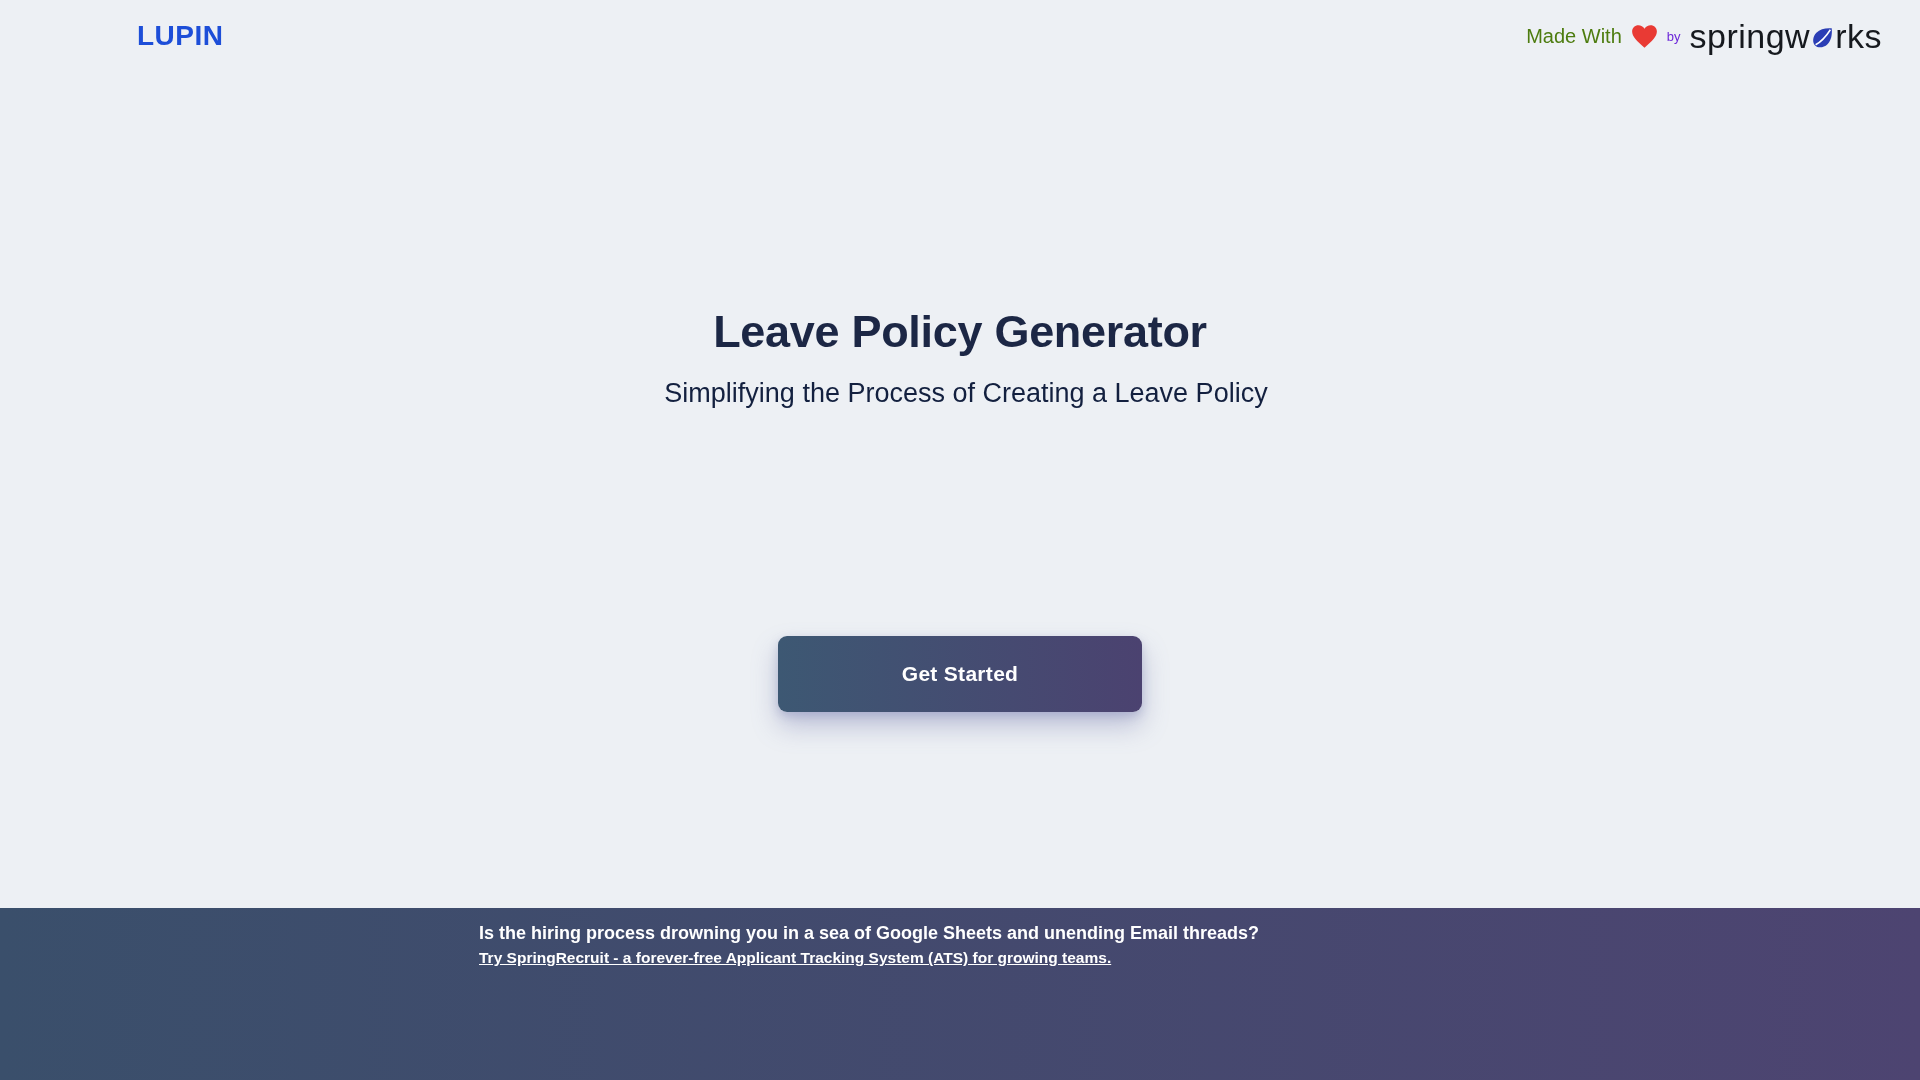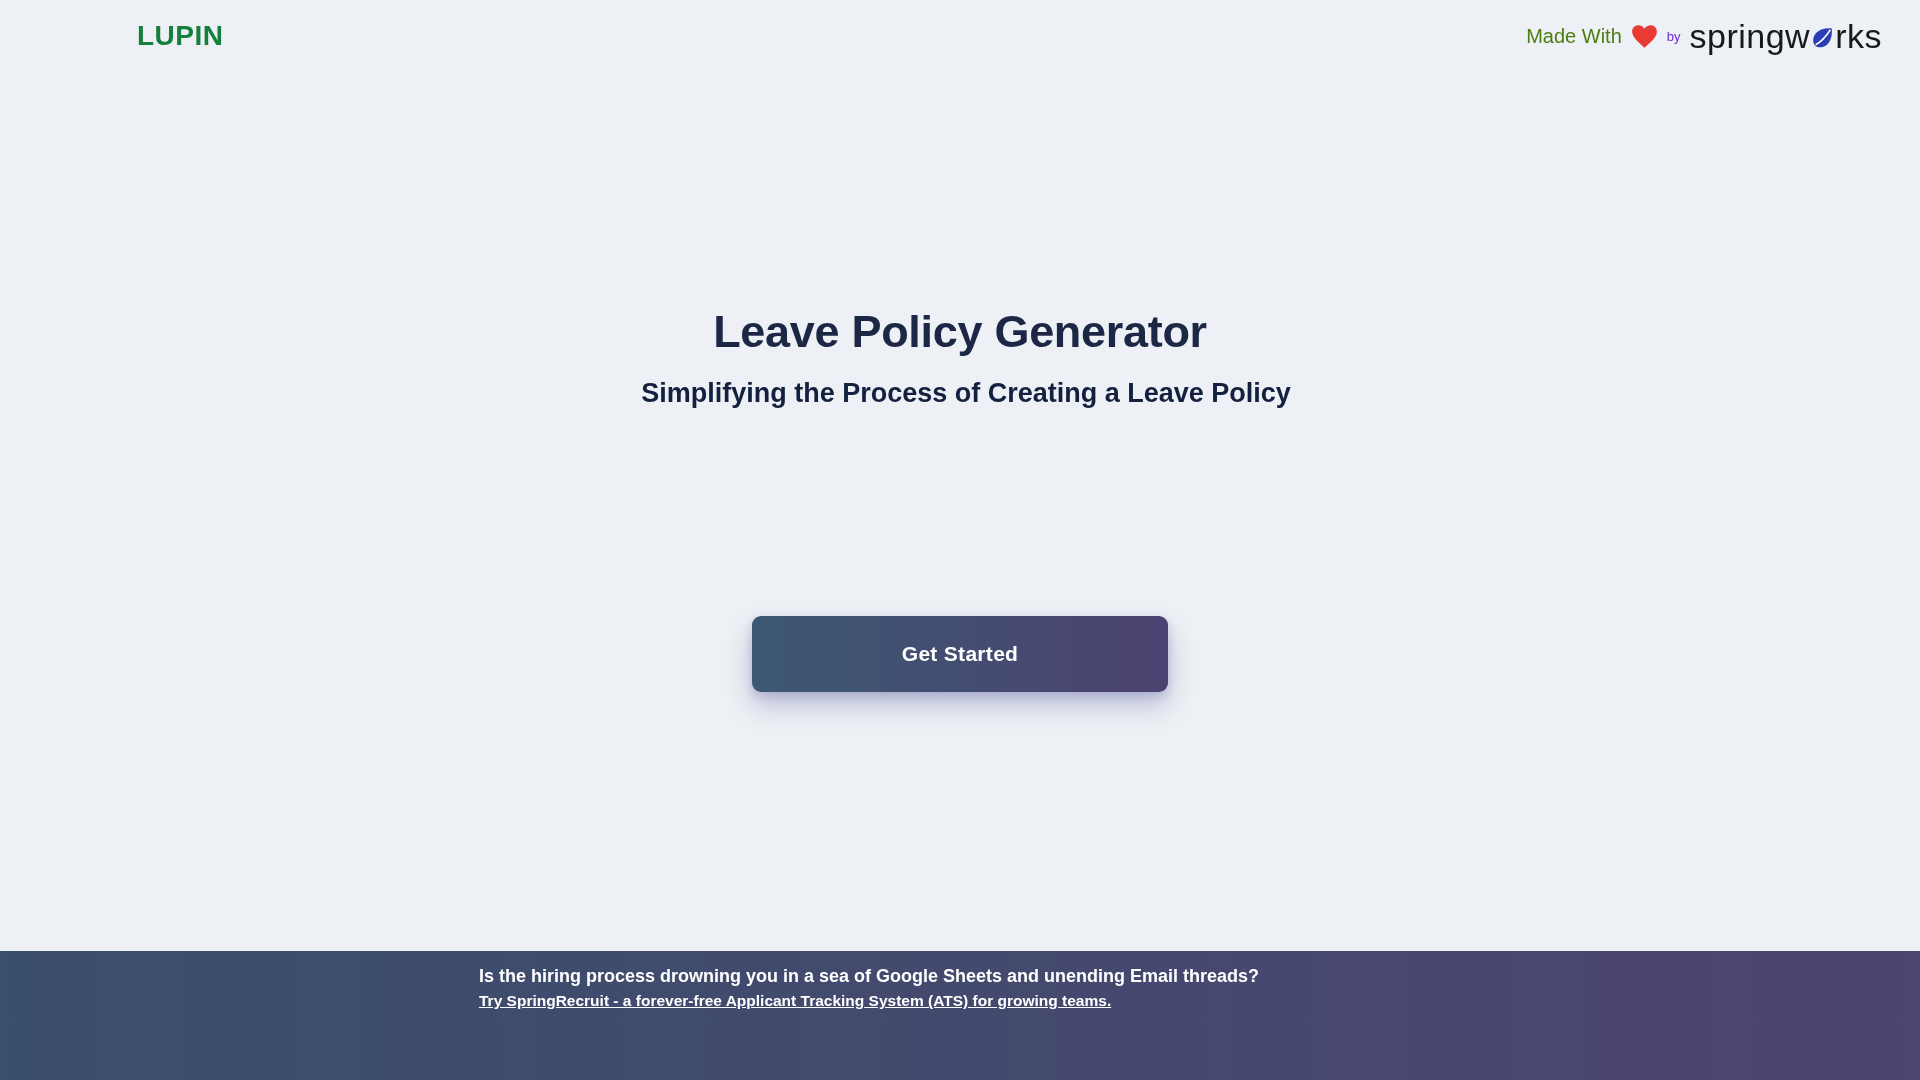--- a/index.html
+++ b/index.html
@@ -12,21 +12,21 @@
   .page { position: relative; width: 1920px; height: 1080px; background: #edf0f4; }
 
   
   .header {
     position: absolute; top: 0; left: 0; right: 0; height: 62px;
     display: flex; align-items: center; justify-content: space-between;
     padding: 10px 38px 0 137px;
   }
   .logo {
     font-size: 28px; font-weight: 800; letter-spacing: 0.5px;
-    color: #15803d; cursor: pointer;
+    color: #1d4ed8; cursor: pointer;
   }
   .made-with {
     display: flex; align-items: center; gap: 9px;
   }
   .made-with-text { font-size: 20px; color: #4d7c0f; }
   .by-text { font-size: 13px; color: #6d28d9; }
   .heart { width: 27px; height: 25px; display: inline-block; }
   .brand {
     display: inline-flex; align-items: center; cursor: pointer;
     font-size: 34px; font-weight: 400; color: #16191e; letter-spacing: 0.5px;
@@ -37,38 +37,38 @@
   
   .hero-title {
     position: absolute; top: 306px; left: 0; right: 0;
     text-align: center;
     font-size: 45px; font-weight: 700; letter-spacing: -0.3px;
     color: #1c2745;
   }
   .hero-subtitle {
     position: absolute; top: 378px; left: 12px; right: 0;
     text-align: center;
-    font-size: 27px; font-weight: 700;
+    font-size: 27px; font-weight: 400;
     color: #13203f;
   }
   .cta-button {
-    position: absolute; top: 616px; left: 50%; transform: translateX(-50%);
-    width: 416px; height: 76px;
+    position: absolute; top: 636px; left: 50%; transform: translateX(-50%);
+    width: 364px; height: 76px;
     border: none; border-radius: 9px;
     background: linear-gradient(90deg, #3d5873 0%, #4b4270 100%);
     color: #ffffff; font-family: "Liberation Sans", sans-serif;
     font-size: 21px; font-weight: 700; letter-spacing: 0.3px;
     cursor: pointer;
     box-shadow: 0 14px 26px rgba(110, 115, 170, 0.38), 0 4px 10px rgba(110, 115, 170, 0.28);
     text-align: center;
   }
 
   
   .footer {
-    position: absolute; left: 0; right: 0; bottom: 0; height: 129px;
+    position: absolute; left: 0; right: 0; bottom: 0; height: 172px;
     background: linear-gradient(90deg, #3a4f6b 0%, #4d4471 100%);
     display: flex; justify-content: center;
   }
   .footer-inner { width: 962px; padding-top: 13px; }
   .footer-question {
     color: #ffffff; font-size: 18px; font-weight: 700; line-height: 1.35;
   }
   .footer-link {
     display: inline-block;
     color: #ffffff; font-size: 15.5px; font-weight: 700;

